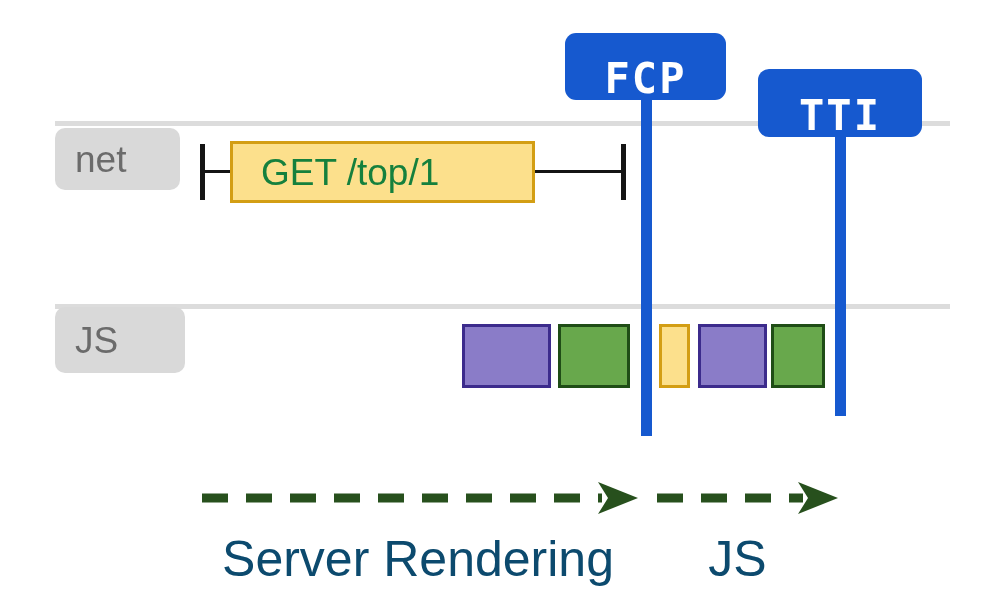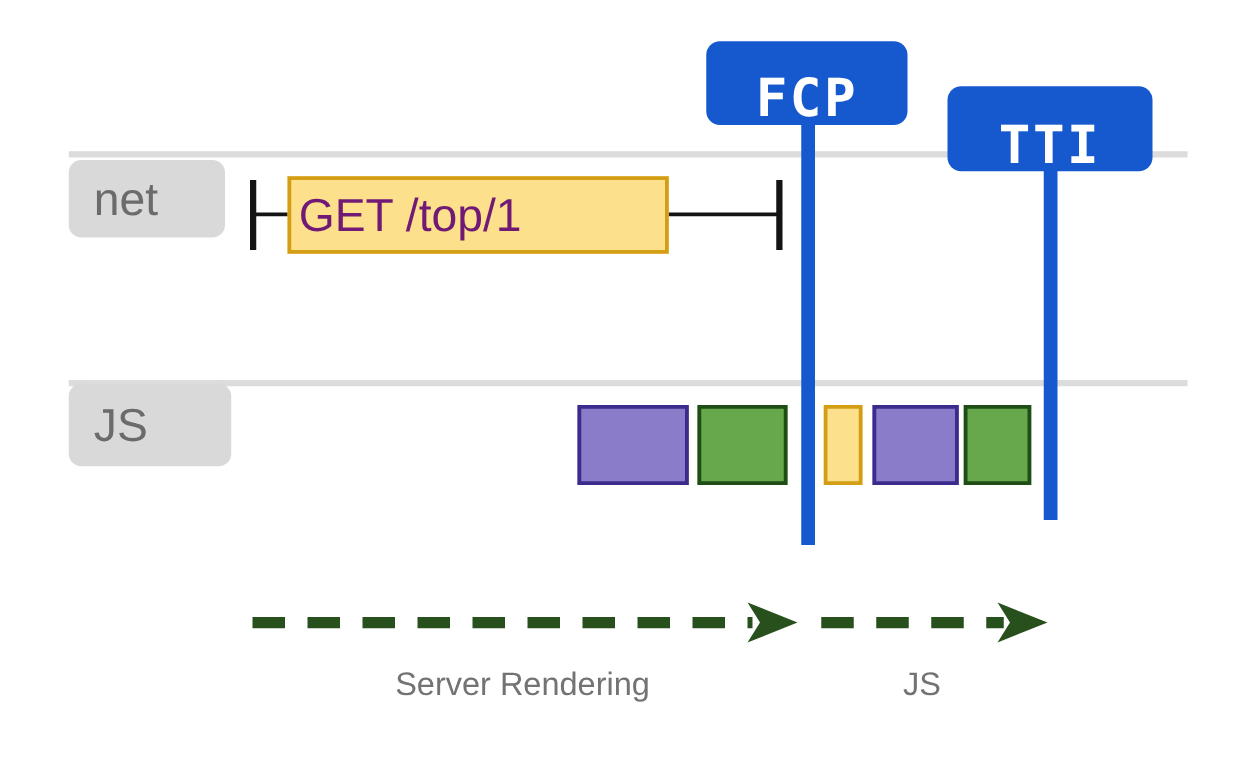--- a/index.html
+++ b/index.html
@@ -62,22 +62,22 @@
   }
 
   
   .req-bar {
     position: absolute;
     background: #fce08c;
     border: 3px solid #d39e14;
     box-sizing: border-box;
     display: flex;
     align-items: center;
-    padding-left: 6px;
-    color: #701a75;
+    padding-left: 28px;
+    color: #15803d;
     font-size: 37px;
     line-height: 1;
     z-index: 4;
   }
   .whisker-stem {
     position: absolute;
     height: 3px;
     background: #141414;
     z-index: 2;
   }
@@ -98,22 +98,22 @@
   .task-green  { background: #68a84c; border: 3px solid #1f4d16; }
   .task-yellow { background: #fce08c; border: 3px solid #d39e14; }
 
   
   .phase-arrow {
     position: absolute;
     z-index: 3;
   }
   .phase-caption {
     position: absolute;
-    color: #737373;
-    font-size: 26px;
+    color: #0c4a6e;
+    font-size: 50px;
     line-height: 1;
     text-align: center;
     z-index: 3;
   }
 </style>
 </head>
 <body>
 
 <div id="diagram">
 

